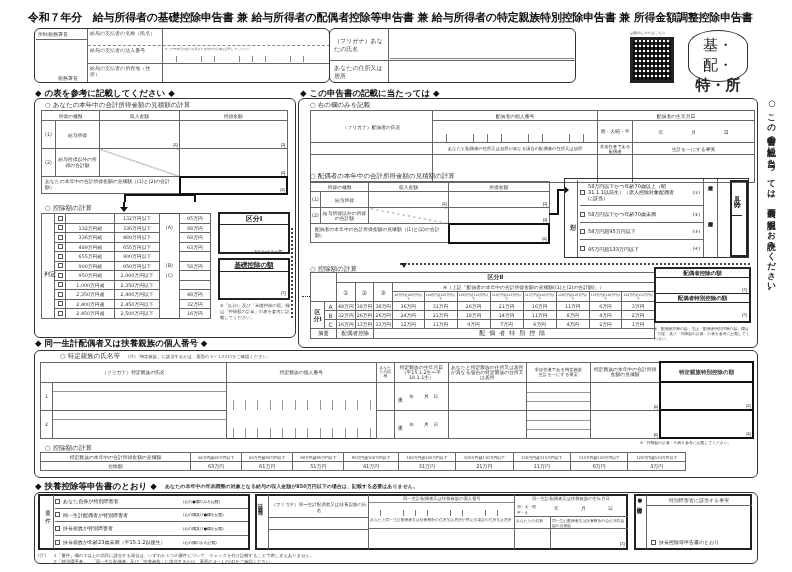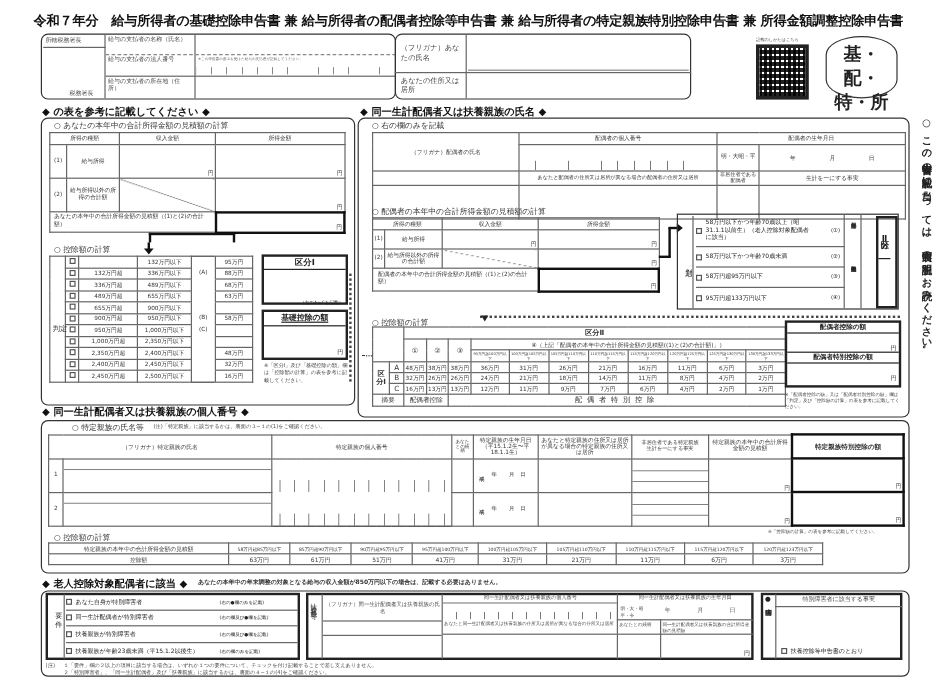--- a/index.html
+++ b/index.html
@@ -46,21 +46,21 @@
 <div class="abs" style="left:329px;top:29px;width:60px;height:53px;border-right:0.8px solid #666;"></div>
 <div class="lbl" style="left:334px;top:37px;width:52px;font-size:6px;line-height:8px;">（フリガナ）あなたの氏名</div>
 <div class="abs" style="left:329px;top:60px;width:247px;border-top:0.7px solid #666;"></div>
 <div class="lbl" style="left:334px;top:64px;width:52px;font-size:6px;line-height:8px;">あなたの住所又は居所</div>
 <div class="abs" style="left:390px;top:30px;width:184px;height:29px;border-bottom:0.5px solid #888;"></div>
 <div class="abs" style="left:390px;top:61px;width:184px;height:20px;"></div>
 
 <div class="lbl" style="left:630px;top:30px;font-size:3.5px;white-space:nowrap;">記載のしかたはこちら</div>
 <div class="abs qr" style="left:630px;top:37px;width:44px;height:46px;border:3px solid #222;"></div>
 <div class="abs" style="left:688px;top:30px;width:60px;height:52px;border:1.5px solid #333;border-radius:50%/30%;text-align:center;padding-top:4px;">
-  <div style="font-size:15px;font-weight:bold;color:#222;line-height:20px;">基・配・</div>
+  <div style="font-size:15px;font-weight:normal;color:#222;line-height:20px;">基・配・</div>
   <div style="font-size:15px;font-weight:bold;color:#222;line-height:20px;">特・所</div>
 </div>
 
 <div class="sec" style="left:35px;top:88px;">◆ の表を参考に記載してください ◆</div>
 <div class="abs box" style="left:34px;top:98px;width:262px;height:240px;"></div>
 <div class="sub" style="left:45px;top:101px;">○ あなたの本年中の合計所得金額の見積額の計算</div>
 
 <table style="left:41px;top:110px;width:247px;border:1.8px solid #222;">
   <tbody>
       <tr style="height:10px">
@@ -183,21 +183,21 @@
   <div style="font-size:3.8px;text-align:right;padding-right:2px;">（左のA〜Cを記載）</div>
 </div>
 <div class="abs" style="left:218px;top:258px;width:72px;height:42px;border:2.2px solid #222;">
   <div style="font-size:6.5px;font-weight:bold;text-align:center;border-bottom:1.5px solid #222;height:12px;line-height:11px;text-decoration:underline;">基礎控除の額</div>
   <div style="height:26px;text-align:right;padding-right:2px;font-size:5px;padding-top:18px;">円</div>
 </div>
 <div class="lbl" style="left:220px;top:303px;width:70px;font-size:4.3px;line-height:6px;">※「区分Ⅰ」及び「基礎控除の額」欄は「控除額の計算」の表を参考に記載してください。</div>
 
 <div class="abs dots" style="left:291px;top:228px;width:0;height:90px;border-width:0 0 0 2px;"></div>
 
-<div class="sec" style="left:300px;top:88px;">◆ 同一生計配偶者又は扶養親族の氏名 ◆</div>
+<div class="sec" style="left:300px;top:88px;">◆ この申告書の記載に当たっては ◆</div>
 <div class="abs box" style="left:298px;top:98px;width:460px;height:250px;"></div>
 <div class="sub" style="left:310px;top:101px;">○ 右の欄のみを記載</div>
 
 <table style="left:310px;top:110px;width:445px;border:1.6px solid #222;">
   <tbody>
       <tr style="height:10px">
     <td rowspan="2" style="width:122px">（フリガナ）配偶者の氏名</td>
     <td colspan="12">配偶者の個人番号</td>
     <td colspan="2">配偶者の生年月日</td>
   </tr>
@@ -467,21 +467,21 @@
         <td style="font-size: 5px;">41万円</td>
         <td style="font-size: 5px;">31万円</td>
         <td style="font-size: 5px;">21万円</td>
         <td style="font-size: 5px;">11万円</td>
         <td style="font-size: 5px;">6万円</td>
         <td style="font-size: 5px;">3万円</td>
       </tr>
 </tbody>
   </table>
 
-<div class="sec" style="left:35px;top:481px;">◆ 老人控除対象配偶者に該当 ◆</div>
+<div class="sec" style="left:35px;top:481px;">◆ 扶養控除等申告書のとおり ◆</div>
 <div class="lbl" style="left:165px;top:483px;font-size:5px;font-weight:bold;white-space:nowrap;color:#333;">あなたの本年中の年末調整の対象となる給与の収入金額が850万円以下の場合は、記載する必要はありません。</div>
 <div class="abs box" style="left:34px;top:492px;width:724px;height:72px;"></div>
 
 <div class="abs" style="left:38px;top:494px;width:212px;height:56px;border:2px solid #222;"></div>
 <div class="abs" style="left:40px;top:505px;width:12px;font-size:6px;writing-mode:vertical-rl;letter-spacing:8px;">要件</div>
 <div class="abs" style="left:53px;top:495px;height:54px;border-left:0.7px solid #666;"></div>
 <div id="adj-opts" class="abs" style="left:55px;top:495px;width:193px;">
     <div style="height: 13.5px; display: flex; align-items: center; font-size: 5px; border-bottom: 0.7px solid rgb(102, 102, 102); position: relative;">
       <span class="chk"></span>
       <span>あなた自身が特別障害者</span>

